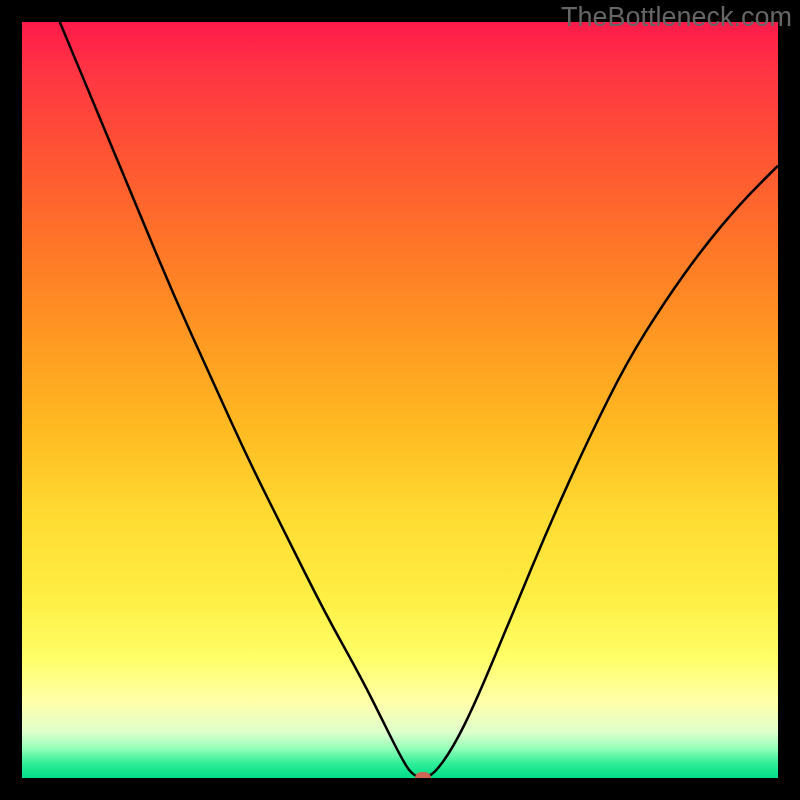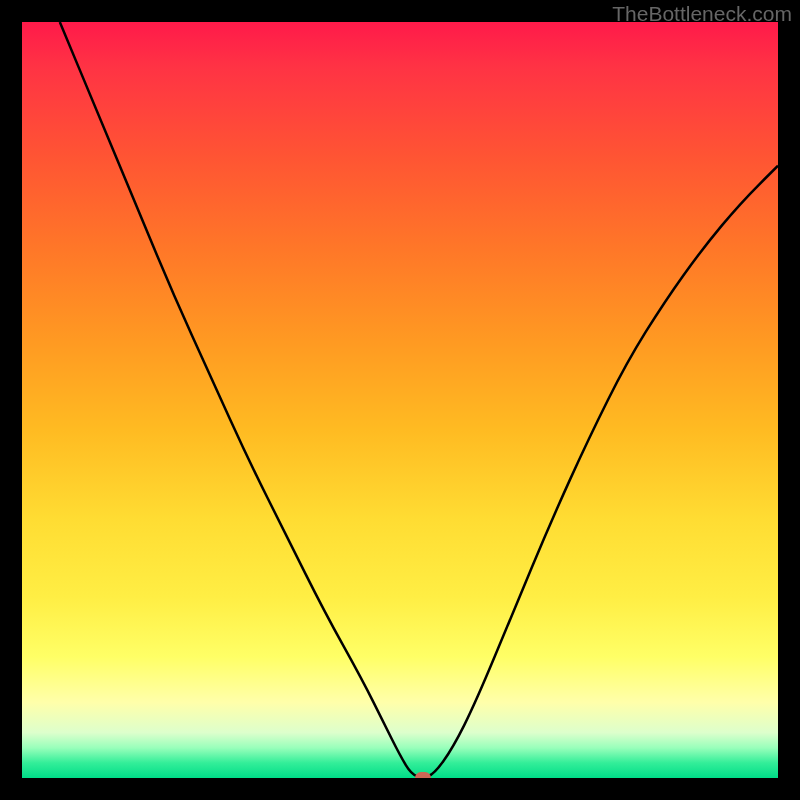--- a/index.html
+++ b/index.html
@@ -50,21 +50,21 @@
     top: 0;
     width: 100%;
     height: 100%;
   }
   .watermark {
     position: absolute;
     top: 2px;
     right: 8px;
     color: #666;
     font-family: Arial, sans-serif;
-    font-size: 21px;
+    font-size: 27px;
     font-weight: 500;
     z-index: 10;
   }
   .marker {
     position: absolute;
     width: 16px;
     height: 12px;
     background: #cc6655;
     border-radius: 6px;
   }

